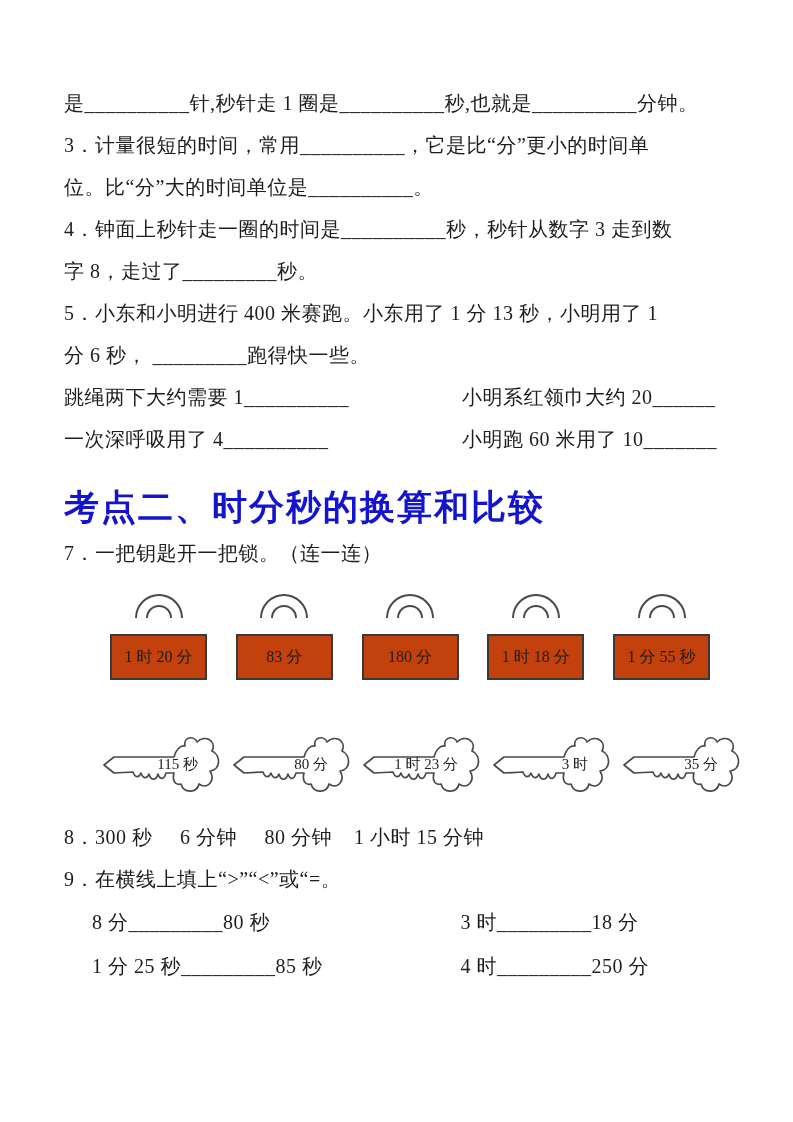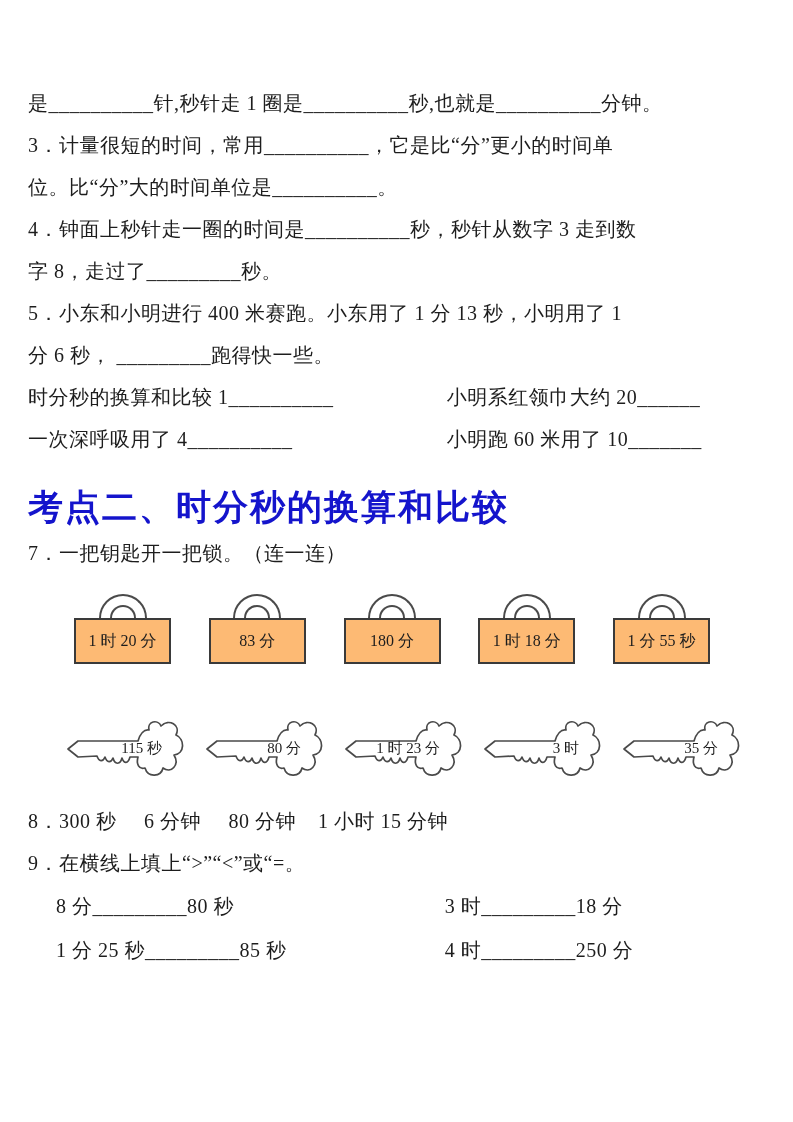--- a/index.html
+++ b/index.html
@@ -6,21 +6,21 @@
   html, body { margin: 0; padding: 0; }
   body {
     width: 793px; height: 1122px;
     background: #ffffff;
     font-family: "Liberation Serif", "DejaVu Serif", serif;
     color: #1d1d1d;
     overflow: hidden;
   }
   .page {
     width: 793px; height: 866px;
-    padding: 82px 43px 0 28px;
+    padding: 82px 43px 0 64px;
   }
   .line {
     font-size: 20px;
     line-height: 42px;
     white-space: pre-wrap;
     margin: 0;
     letter-spacing: 0.5px;
   }
   .row { display: flex; line-height: 42px; }
   .row .left  { width: 58%; font-size: 20px; white-space: pre-wrap; letter-spacing: 0.5px; }
@@ -52,24 +52,25 @@
     display: flex; justify-content: center; align-items: flex-end;
   }
   .shackle-inner {
     width: 26px; height: 13px;
     border: 2px solid #4a4a4a; border-bottom: none;
     border-radius: 14px 14px 0 0;
   }
   .lock-body {
     width: 97px; height: 46px;
     border: 2px solid #3a3a3a;
-    background: #fdba74;
+    background: #c2410c;
     display: flex; align-items: center; justify-content: center;
     font-size: 16px;
     white-space: nowrap;
+    margin-top: 16px;
   }
 
   
   .keys-row {
     display: flex; justify-content: space-between;
     margin: 52px 10px 0 36px;
   }
   .key { position: relative; width: 120px; height: 66px; }
   .key svg { display: block; }
   .key-label {
@@ -92,21 +93,21 @@
   <p class="line">3．计量很短的时间，常用__________，它是比“分”更小的时间单</p>
   <p class="line">位。比“分”大的时间单位是__________。</p>
 
   <p class="line">4．钟面上秒针走一圈的时间是__________秒，秒针从数字 3 走到数</p>
   <p class="line">字 8，走过了_________秒。</p>
 
   <p class="line">5．小东和小明进行 400 米赛跑。小东用了 1 分 13 秒，小明用了 1</p>
   <p class="line">分 6 秒， _________跑得快一些。</p>
 
   <div class="row">
-    <span class="left">时分秒的换算和比较 1__________</span>
+    <span class="left">跳绳两下大约需要 1__________</span>
     <span class="right">小明系红领巾大约 20______</span>
   </div>
   <div class="row">
     <span class="left">一次深呼吸用了 4__________</span>
     <span class="right">小明跑 60 米用了 10_______</span>
   </div>
 
   <h2 class="section-heading">考点二、时分秒的换算和比较</h2>
 
   <p class="line">7．一把钥匙开一把锁。（连一连）</p>

